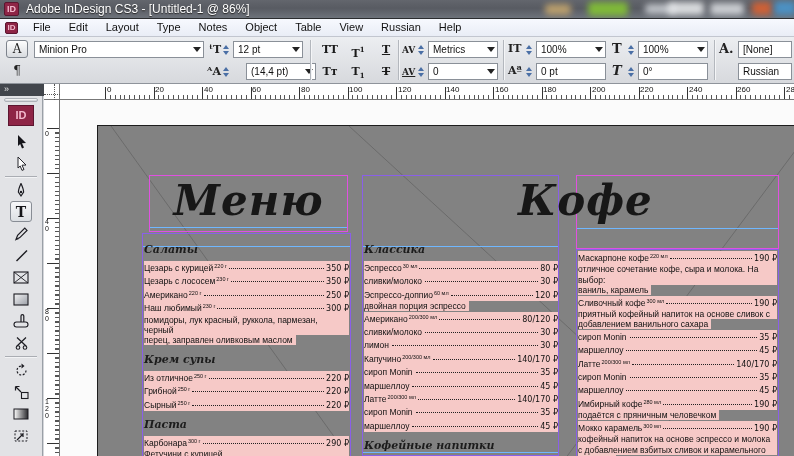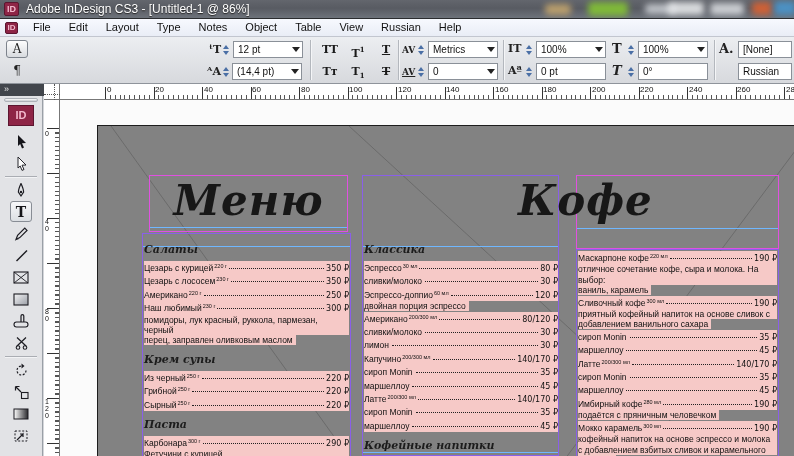--- a/index.html
+++ b/index.html
@@ -125,34 +125,35 @@
   <span class="mitem">Table</span>
   <span class="mitem">View</span>
   <span class="mitem">Russian</span>
   <span class="mitem">Help</span>
 </div>
 
 <div id="cpanel" class="abs">
   <div class="cp-btn framed" style="left:6px;top:3px;">A</div>
   <div class="cp-btn" style="left:6px;top:26px;">¶</div>
 
+  <div class="combo" style="left:34px;top:4px;width:170px;"><span>Minion Pro</span><i class="arr"></i></div>
 
   <div class="cp-ic" style="left:209px;top:7px;">ᵗT</div>
   <div class="spin" style="left:221px;top:4px;">
       <i class="up"></i>
       <i class="dn"></i>
     </div>
   <div class="combo" style="left:233px;top:4px;width:70px;"><span>12 pt</span><i class="arr"></i></div>
 
   <div class="cp-ic" style="left:207px;top:29px;">ᴬA</div>
   <div class="spin" style="left:221px;top:26px;">
       <i class="up"></i>
       <i class="dn"></i>
     </div>
-  <div class="combo" style="left:232px;top:26px;width:70px;"><span>(14,4 pt)</span><i class="arr"></i></div>
+  <div class="combo" style="left:246px;top:26px;width:70px;"><span>(14,4 pt)</span><i class="arr"></i></div>
 
   <div class="vsep" style="left:310px;"></div>
 
   <div class="tbtn" style="left:318px;top:4px;">TT</div>
   <div class="tbtn" style="left:346px;top:4px;"><span>T</span><sup>1</sup></div>
   <div class="tbtn u-line" style="left:374px;top:4px;">T</div>
   <div class="tbtn" style="left:318px;top:26px;">Tᴛ</div>
   <div class="tbtn" style="left:346px;top:26px;"><span>T</span><sub>1</sub></div>
   <div class="tbtn s-line" style="left:374px;top:26px;">T</div>
 
@@ -427,21 +428,21 @@
     
   </div>
         <div class="mline line-head">
     <span class="htxt">Крем супы</span>
     
     
     
   </div>
         <div class="mline line-item">
 
-    <span class="iname"><span>Из черный</span><span class="sup">250 г</span></span>
+    <span class="iname"><span>Из отличное</span><span class="sup">250 г</span></span>
     <span class="dots"></span>
     <span class="price">220 ₽</span>
   </div>
         <div class="mline line-item">
 
     <span class="iname"><span>Грибной</span><span class="sup">250 г</span></span>
     <span class="dots"></span>
     <span class="price">220 ₽</span>
   </div>
         <div class="mline line-item">

